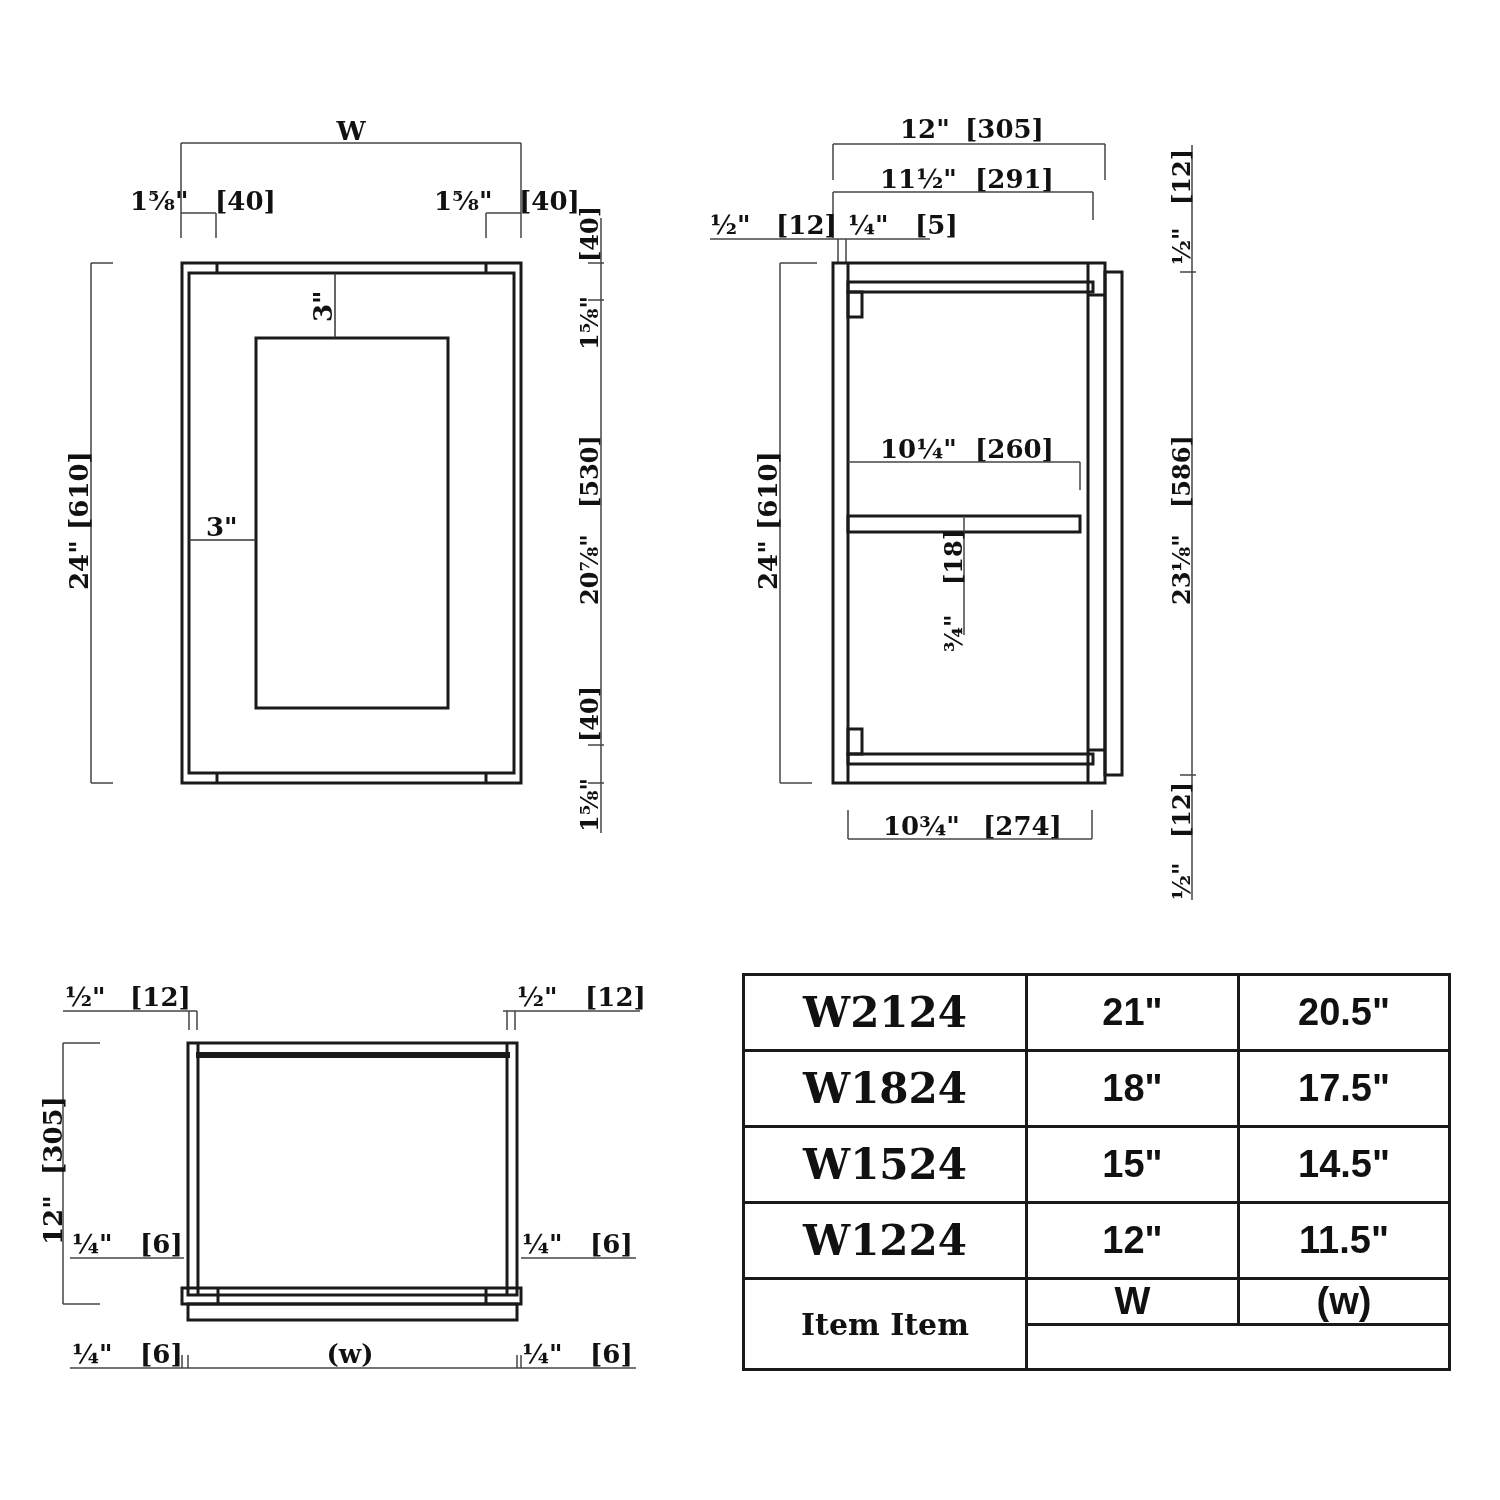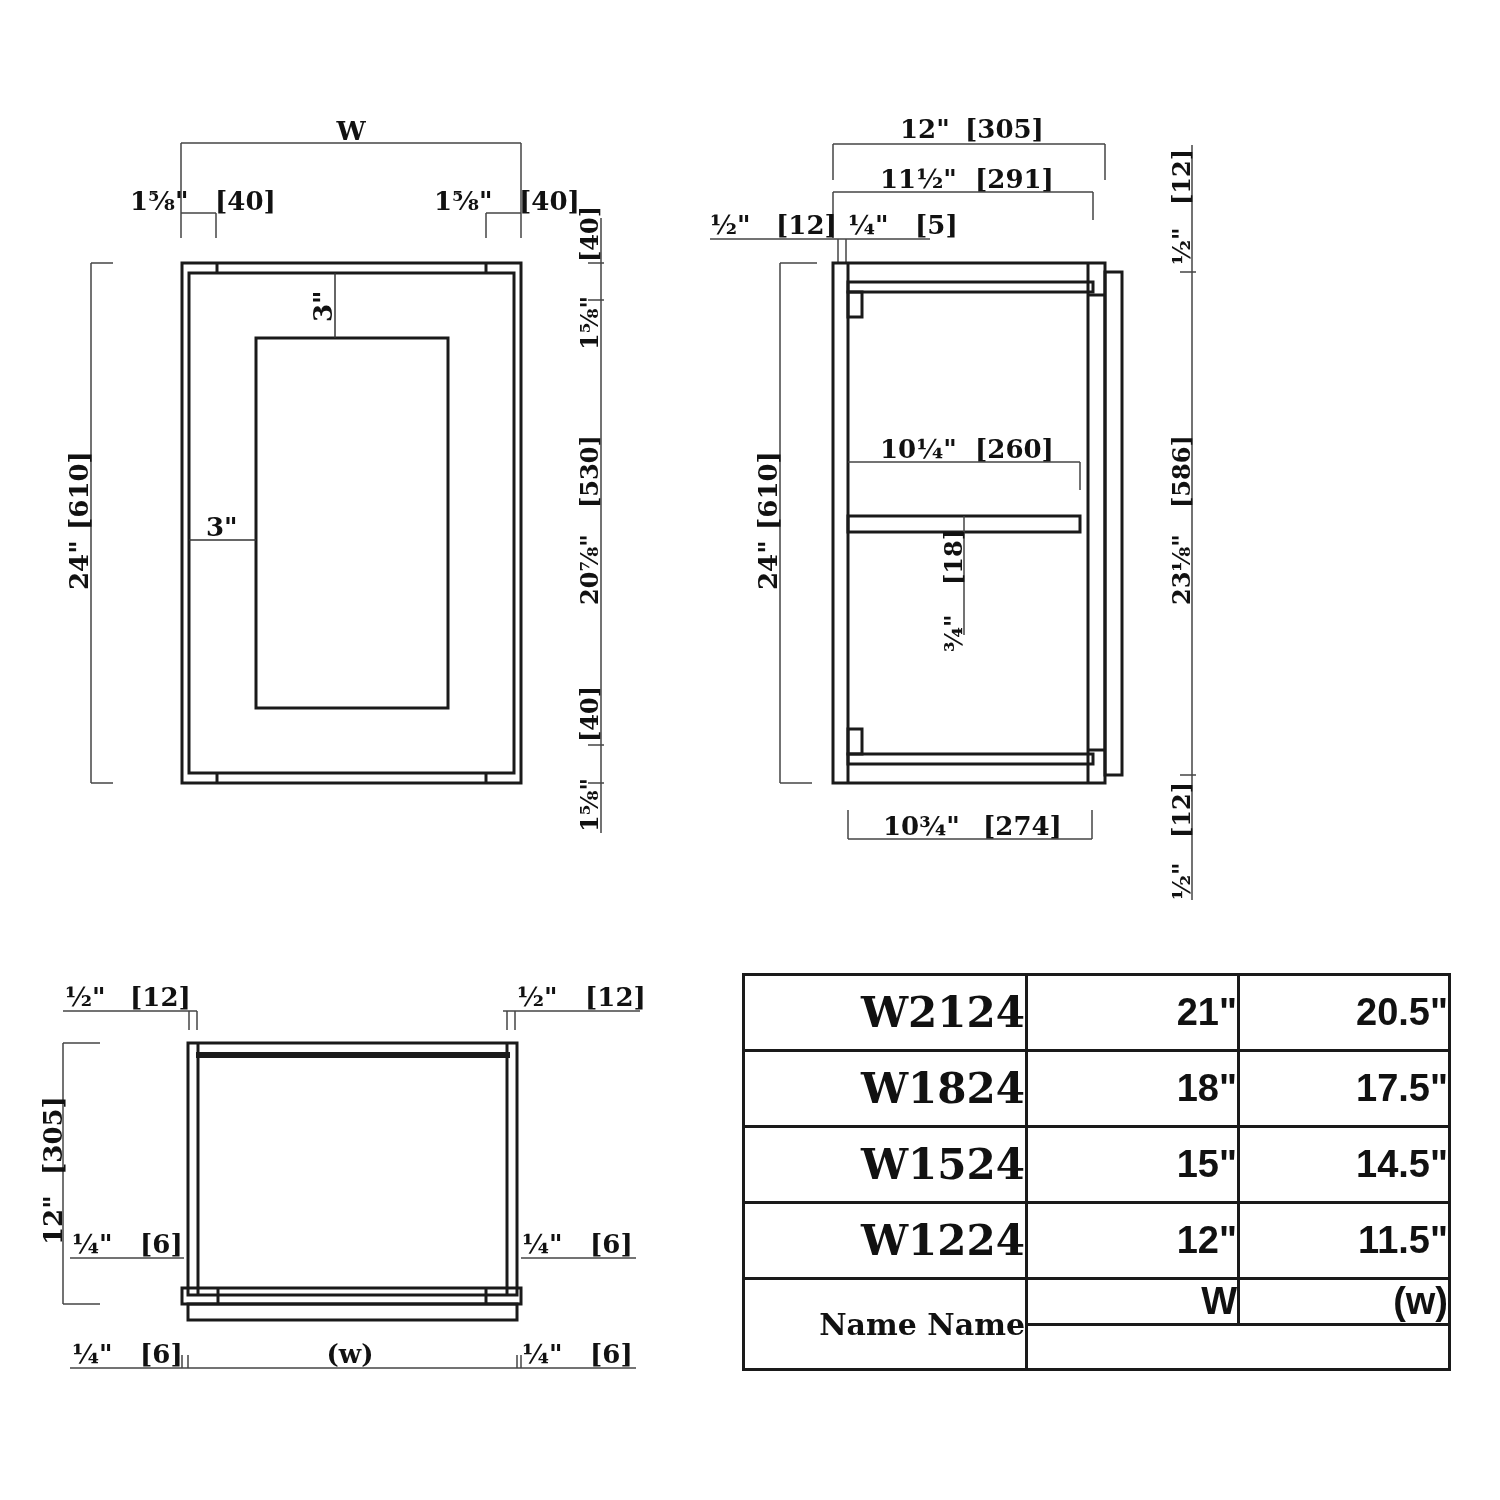--- a/index.html
+++ b/index.html
@@ -9,21 +9,21 @@
   .thin { stroke: #333; stroke-width: 1.5; fill: none; }
   .dim { stroke: #444; stroke-width: 1.5; fill: none; }
   .thick { stroke: #1a1a1a; stroke-width: 6; fill: none; }
   .t { font-family: "DejaVu Serif", "Liberation Serif", serif; font-weight: bold; fill: #111; }
   .dt { font-size: 26px; }
   .st { font-size: 24px; }
   .tbl {
     position: absolute; left: 742px; top: 973px; width: 706px; height: 393px;
     border-collapse: collapse; table-layout: fixed;
   }
-  .tbl td { border: 3px solid #1a1a1a; text-align: right; padding: 0; }
+  .tbl td { border: 3px solid #1a1a1a; text-align: center; padding: 0; }
   .tbl .item { font-family: "DejaVu Serif", "Liberation Serif", serif; font-weight: bold; font-size: 42px; color: #111; }
   .tbl .val { font-family: "Liberation Sans", "DejaVu Sans", sans-serif; font-weight: bold; font-size: 38px; color: #111; }
   .tbl .hdr-name { font-family: "DejaVu Serif", "Liberation Serif", serif; font-weight: bold; font-size: 30px; color: #111; }
 </style>
 </head>
 <body>
 
 <svg width="1500" height="1500" viewBox="0 0 1500 1500">
 
   <g>
@@ -210,21 +210,21 @@
     <td class="item">W1524</td>
     <td class="val">15"</td>
     <td class="val">14.5"</td>
   </tr>
   <tr style="height:76px">
     <td class="item">W1224</td>
     <td class="val">12"</td>
     <td class="val">11.5"</td>
   </tr>
   <tr style="height:44px">
-    <td class="hdr-name" rowspan="2">Name Name</td>
+    <td class="hdr-name" rowspan="2">Item Item</td>
     <td class="val">W</td>
     <td class="val">(w)</td>
   </tr>
   <tr style="height:45px">
     <td colspan="2"></td>
   </tr>
 </tbody>
   </table>
 
 </body></html>

